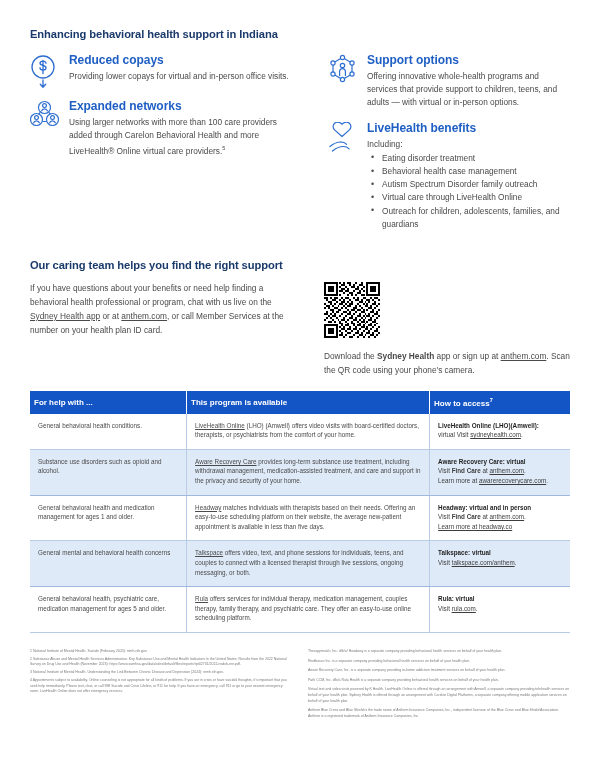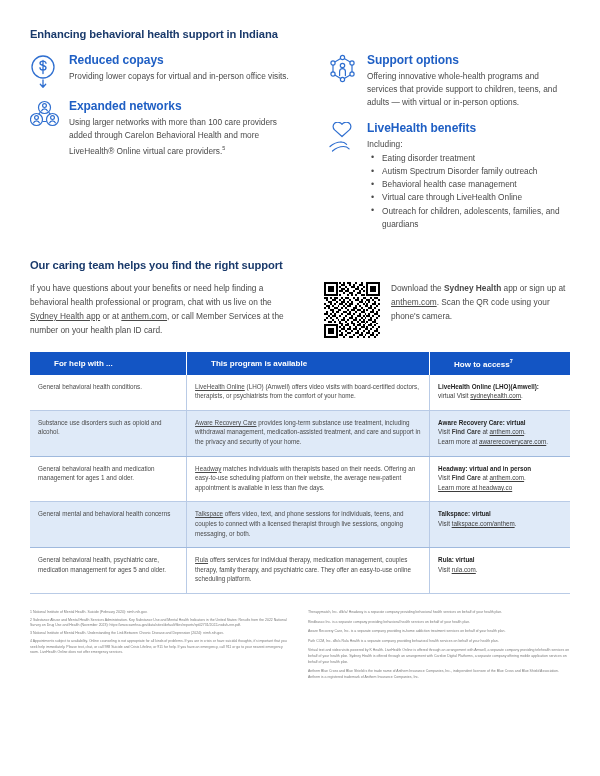--- a/index.html
+++ b/index.html
@@ -84,21 +84,21 @@
     color: #1a3a6b;
     margin-top: 16px;
     letter-spacing: -0.1px;
   }
   .caring {
     display: flex;
     margin-top: 10px;
     gap: 0;
   }
   .caring .left { width: 50%; }
-  .caring .right { width: 50%; padding-left: 24px; display: flex; gap: 11px; }
+  .caring .right { width: 50%; padding-left: 24px; display: flex; gap: 11px; flex-direction: column; }
   .caring p {
     font-size: 8.3px;
     line-height: 14px;
     color: #4a4a4a;
   }
   .qr {
     flex: 0 0 56px;
     width: 56px; height: 56px;
     margin-top: 1px;
   }
@@ -112,21 +112,21 @@
     border-collapse: collapse;
     margin-top: 14px;
     table-layout: fixed;
   }
   table.progtable th {
     background: #1355c4;
     color: #ffffff;
     font-size: 8px;
     font-weight: bold;
     text-align: left;
-    padding: 6px 24px;
+    padding: 6px 4px;
     border-right: 1.5px solid #ffffff;
     vertical-align: middle;
   }
   table.progtable th:last-child { border-right: none; }
   table.progtable th sup { font-size: 5.5px; vertical-align: super; }
   table.progtable td {
     font-size: 6.3px;
     line-height: 9.6px;
     color: #4a4a4a;
     padding: 7px 8px 9px 8px;
@@ -234,22 +234,22 @@
             <path d="M14 14.5 6.6 7.9c-2-1.9-2-4.9 0-6.6 1.9-1.7 5-1.5 6.8.4l.6.7.6-.7c1.8-1.9 4.9-2.1 6.8-.4 2 1.7 2 4.7 0 6.6z" stroke-linejoin="round"></path>
             <path d="M2 24.5c3.5-3 7-4.5 11-4.5M4.5 29c3.5-3 7-4.5 11-4.5" stroke-linecap="round"></path>
             <path d="M13 20c2.5 0 4.3 1 5.6 2.3M15.5 24.5c2.5 0 4.3 1 5.6 2.3" stroke-linecap="round"></path>
           </svg>
         </div>
         <div class="fbody">
           <div class="ftitle">LiveHealth benefits</div>
           <div class="ftext">Including:</div>
           <ul class="bullets">
             <li>Eating disorder treatment</li>
+            <li>Behavioral health case management</li>
             <li>Autism Spectrum Disorder family outreach</li>
-            <li>Behavioral health case management</li>
             <li>Virtual care through LiveHealth Online</li>
             <li>Outreach for children, adolescents, families, and guardians</li>
           </ul>
         </div>
       </div>
 
     </div>
   </div>
 
   <h2 class="section-title2">Our caring team helps you find the right support</h2>

